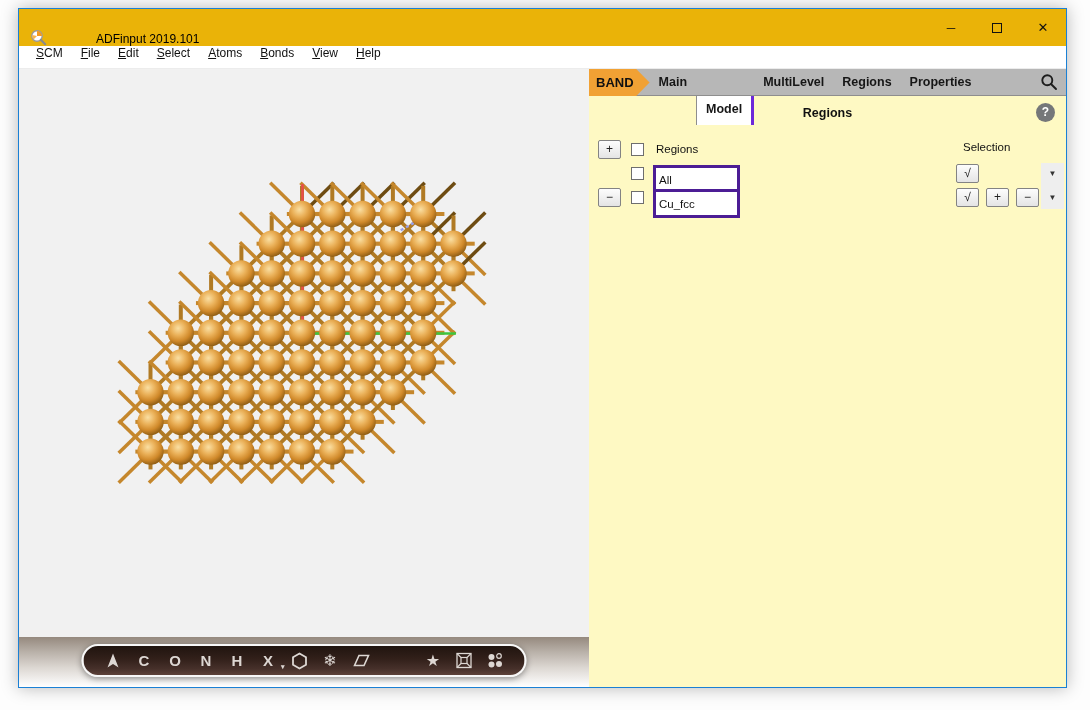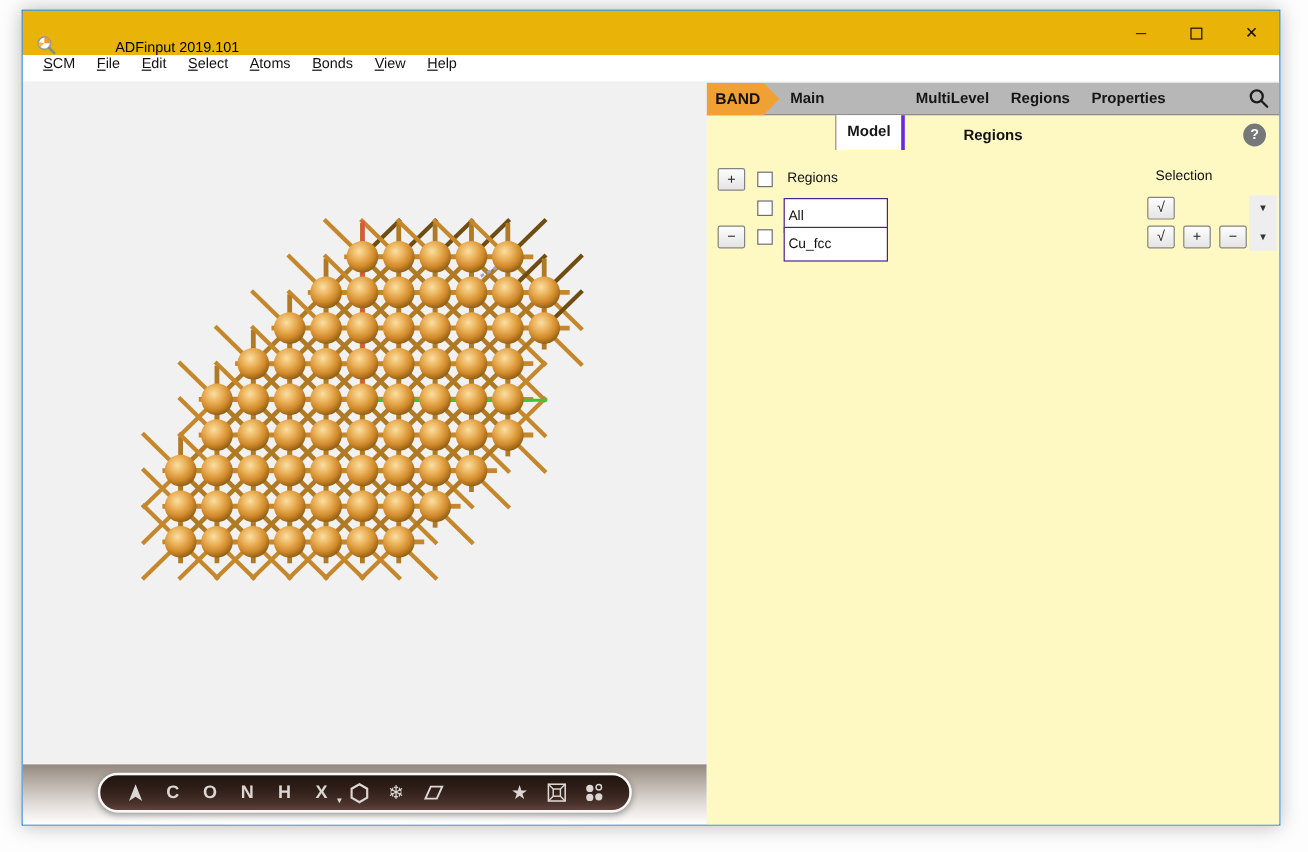--- a/index.html
+++ b/index.html
@@ -62,21 +62,21 @@
   .panel-title { position:absolute; top:10px; left:0; width:100%; text-align:center;
                  font-weight:bold; font-size:12.5px; color:#111; }
   .help-btn { position:absolute; right:11px; top:7px; width:19px; height:19px; border-radius:50%;
               background:#757779; color:#fff; font-weight:bold; font-size:12px; text-align:center;
               line-height:19px; }
   .sbtn { position:absolute; width:23px; height:19px; border:1px solid #838383;
           background:linear-gradient(#fdfdfd,#e4e4e4); border-radius:2px; font-size:12px;
           line-height:17px; text-align:center; color:#222; font-family:"Liberation Sans",sans-serif; }
   .cb { position:absolute; width:13px; height:13px; background:#fff; border:1px solid #6e6e6e; }
   .plabel { position:absolute; font-size:11.5px; color:#111; white-space:nowrap; }
-  .tfield { position:absolute; width:87px; height:29px; border:1px solid #4c1d95; background:#fff;
+  .tfield { position:absolute; width:87px; height:29px; border:3px solid #4c1d95; background:#fff;
             font-size:11.5px; font-family:"Liberation Sans",sans-serif; padding:0 0 0 3px; color:#111; }
   .arrow-strip { position:absolute; left:452px; top:67px; width:23px; height:46px; background:#eeeeee; }
   .drop { position:absolute; font-size:8px; color:#333; width:23px; text-align:center; }
 </style>
 </head>
 <body>
 
 <div class="stage">
   <div class="window">
 

